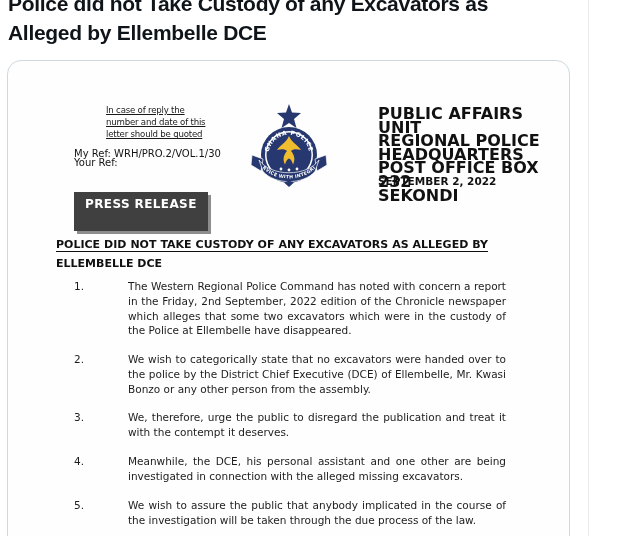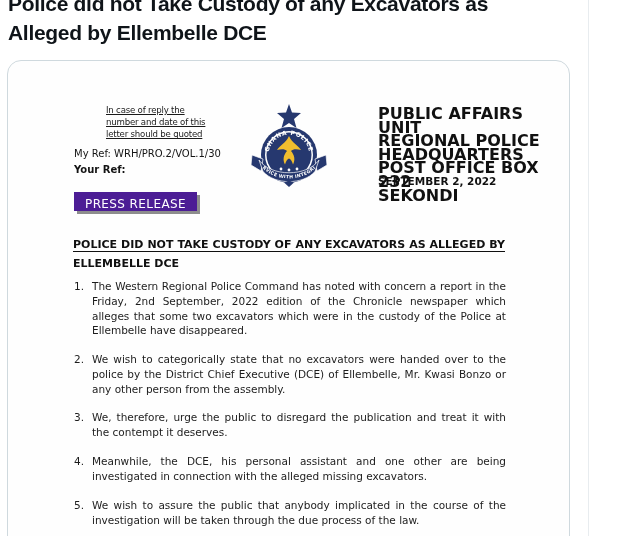--- a/index.html
+++ b/index.html
@@ -42,62 +42,62 @@
     color: #1c1c1c;
   }
   .reply-note {
     position: absolute; left: 66px; top: 43px;
     font-size: 8.6px; line-height: 12.2px;
     color: #1a1a1a; letter-spacing: -0.2px; margin-left: 32px;
   }
   .reply-note div { text-decoration: underline; }
   .ref-line { position: absolute; left: 66px; font-size: 10px; color: #141414; }
   .my-ref { top: 87px; }
-  .your-ref { top: 103px; font-weight: bold; }
+  .your-ref { top: 96px; }
   .crest { position: absolute; left: 243px; top: 42px; }
   .address {
     position: absolute; left: 370px; top: 46px;
     font-size: 16px; font-weight: 700;
     line-height: 13.6px; color: #111111;
   }
   .letter-date {
     position: absolute; left: 370px; top: 114px;
     font-size: 10.5px; font-weight: 700; color: #111111;
   }
   .press-box {
     position: absolute; left: 66px; top: 131px;
-    background: #4c1d95; color: #ffffff;
-    font-size: 12px; font-weight: 400;
+    background: #404040; color: #ffffff;
+    font-size: 12px; font-weight: 700;
     letter-spacing: 0.4px;
-    padding: 5px 11px 0 11px;
+    padding: 5px 11px 20px 11px;
     box-shadow: 3px 3px 0 #8d8d8d;
   }
   .doc-title {
-    position: absolute; left: 65px; top: 174px;
+    position: absolute; left: 48px; top: 174px;
     width: 432px;
     font-size: 11px; font-weight: 700;
     line-height: 19px; color: #101010;
   }
   .doc-title .l1 {
     text-align: justify;
     text-align-last: justify;
     text-decoration: underline;
     text-underline-offset: 3px;
   }
   .doc-title .l2 {
     text-underline-offset: 3px;
   }
   .para {
     position: absolute; left: 66px;
     width: 432px;
     font-size: 10.5px; line-height: 14.8px;
     color: #1c1c1c;
   }
   .para .num { position: absolute; left: 0; top: 0; }
-  .para .ptext { display: block; margin-left: 18px; text-align: justify; }
+  .para .ptext { display: block; margin-left: 54px; text-align: justify; }
   .p1 { top: 218px; }
   .p2 { top: 291px; }
   .p3 { top: 349px; }
   .p4 { top: 393px; }
   .p5 { top: 437px; }
 </style>
 </head>
 <body>
 
 <div class="headline">

